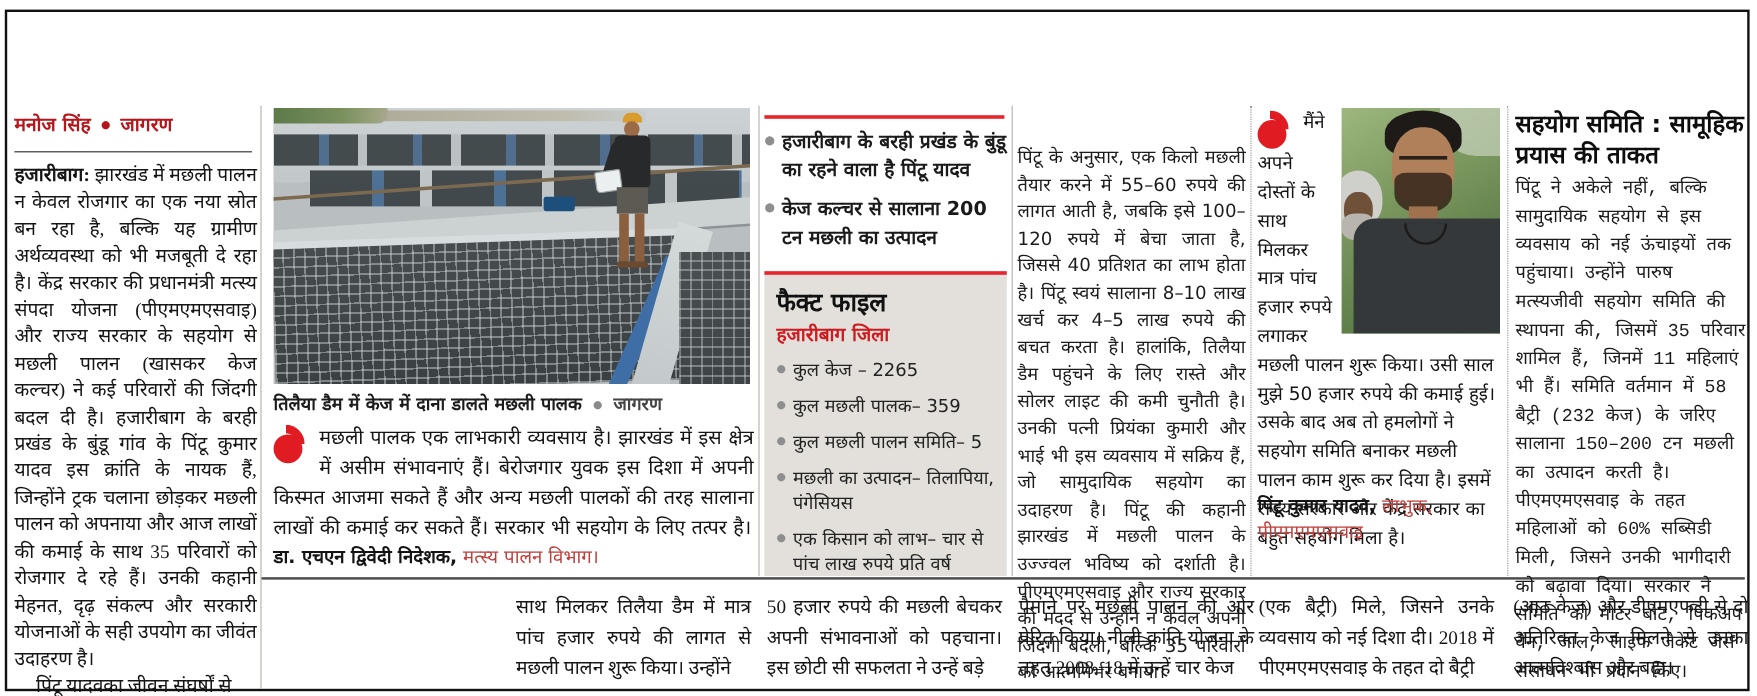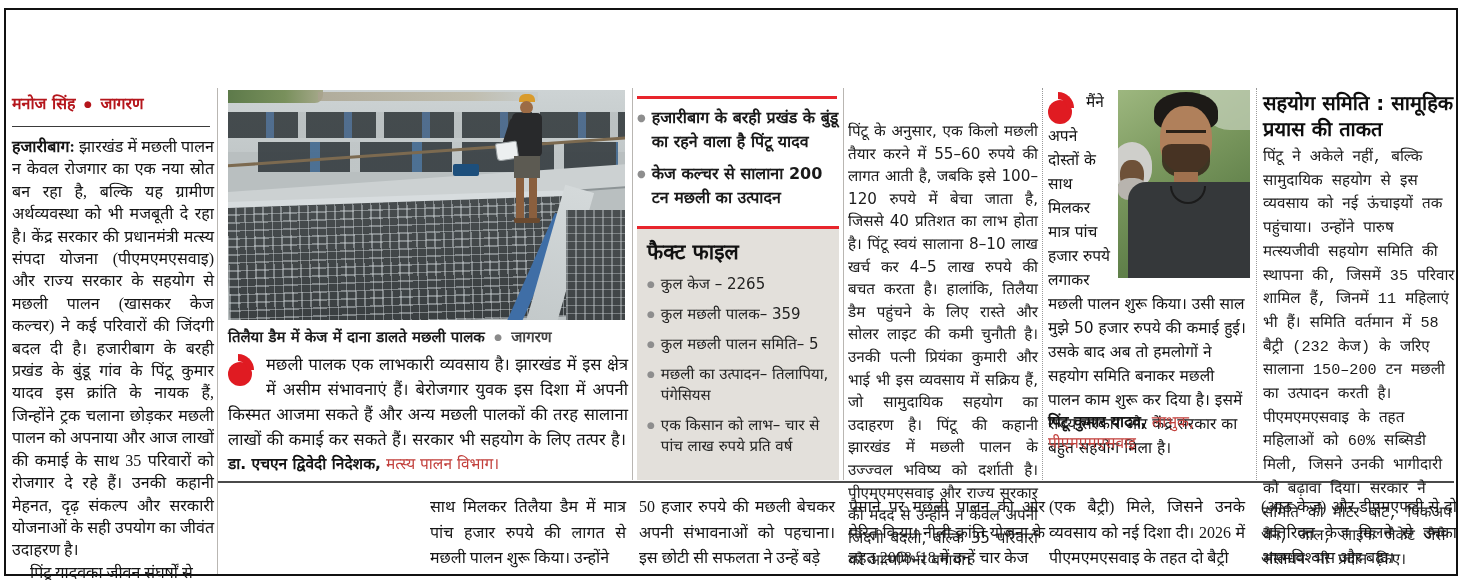--- a/index.html
+++ b/index.html
@@ -192,20 +192,21 @@
       <span>हजारीबाग के बरही प्रखंड के बुंडू का रहने वाला है पिंटू यादव</span>
     </div>
     <div class="hl-item">
       <span class="b">●</span>
       <span>केज कल्चर से सालाना 200 टन मछली का उत्पादन</span>
     </div>
   </div>
 
   <div id="factfile" class="abs">
     <div id="ff-title">फैक्ट फाइल</div>
+    <div id="ff-sub">हजारीबाग जिला</div>
     <div class="ff-item">
         <span class="b">●</span>
         <span>कुल केज – 2265</span>
       </div>
     <div class="ff-item">
         <span class="b">●</span>
         <span>कुल मछली पालक– 359</span>
       </div>
     <div class="ff-item">
         <span class="b">●</span>
@@ -243,15 +244,15 @@
   <div id="quote2-attr" class="abs">
     <span class="attr-name">पिंटू कुमार यादव,</span><span class="attr-role"> लाभुक, पीएमएमएसवाइ</span>
   </div>
 
   <div id="coop-title" class="abs">सहयोग समिति : सामूहिक प्रयास की ताकत</div>
   <div id="coop-body" class="abs">पिंटू ने अकेले नहीं, बल्कि सामुदायिक सहयोग से इस व्यवसाय को नई ऊंचाइयों तक पहुंचाया। उन्होंने पारुष मत्स्यजीवी सहयोग समिति की स्थापना की, जिसमें 35 परिवार शामिल हैं, जिनमें 11 महिलाएं भी हैं। समिति वर्तमान में 58 बैट्री (232 केज) के जरिए सालाना 150–200 टन मछली का उत्पादन करती है। पीएमएमएसवाइ के तहत महिलाओं को 60% सब्सिडी मिली, जिसने उनकी भागीदारी को बढ़ावा दिया। सरकार ने समिति को मोटर बोट, पिकअप वैन, जाल, लाइफ जैकेट जैसे संसाधन भी प्रदान किए।</div>
 
   <div class="cont" style="left:430px;">साथ मिलकर तिलैया डैम में मात्र पांच हजार रुपये की लागत से मछली पालन शुरू किया। उन्होंने</div>
   <div class="cont" style="left:639px;">50 हजार रुपये की मछली बेचकर अपनी संभावनाओं को पहचाना। इस छोटी सी सफलता ने उन्हें बड़े</div>
   <div class="cont" style="left:849px;">पैमाने पर मछली पालन की ओर प्रेरित किया। नीली क्रांति योजना के तहत 2008–18 में उन्हें चार केज</div>
-  <div class="cont" style="left:1049px;">(एक बैट्री) मिले, जिसने उनके व्यवसाय को नई दिशा दी। 2026 में पीएमएमएसवाइ के तहत दो बैट्री</div>
+  <div class="cont" style="left:1049px;">(एक बैट्री) मिले, जिसने उनके व्यवसाय को नई दिशा दी। 2018 में पीएमएमएसवाइ के तहत दो बैट्री</div>
   <div class="cont" style="left:1261px;">(आठ केज) और डीएमएफटी से दो अतिरिक्त केज मिलने से उनका आत्मविश्वास और बढ़ा।</div>
 </div>
 
 </body></html>

